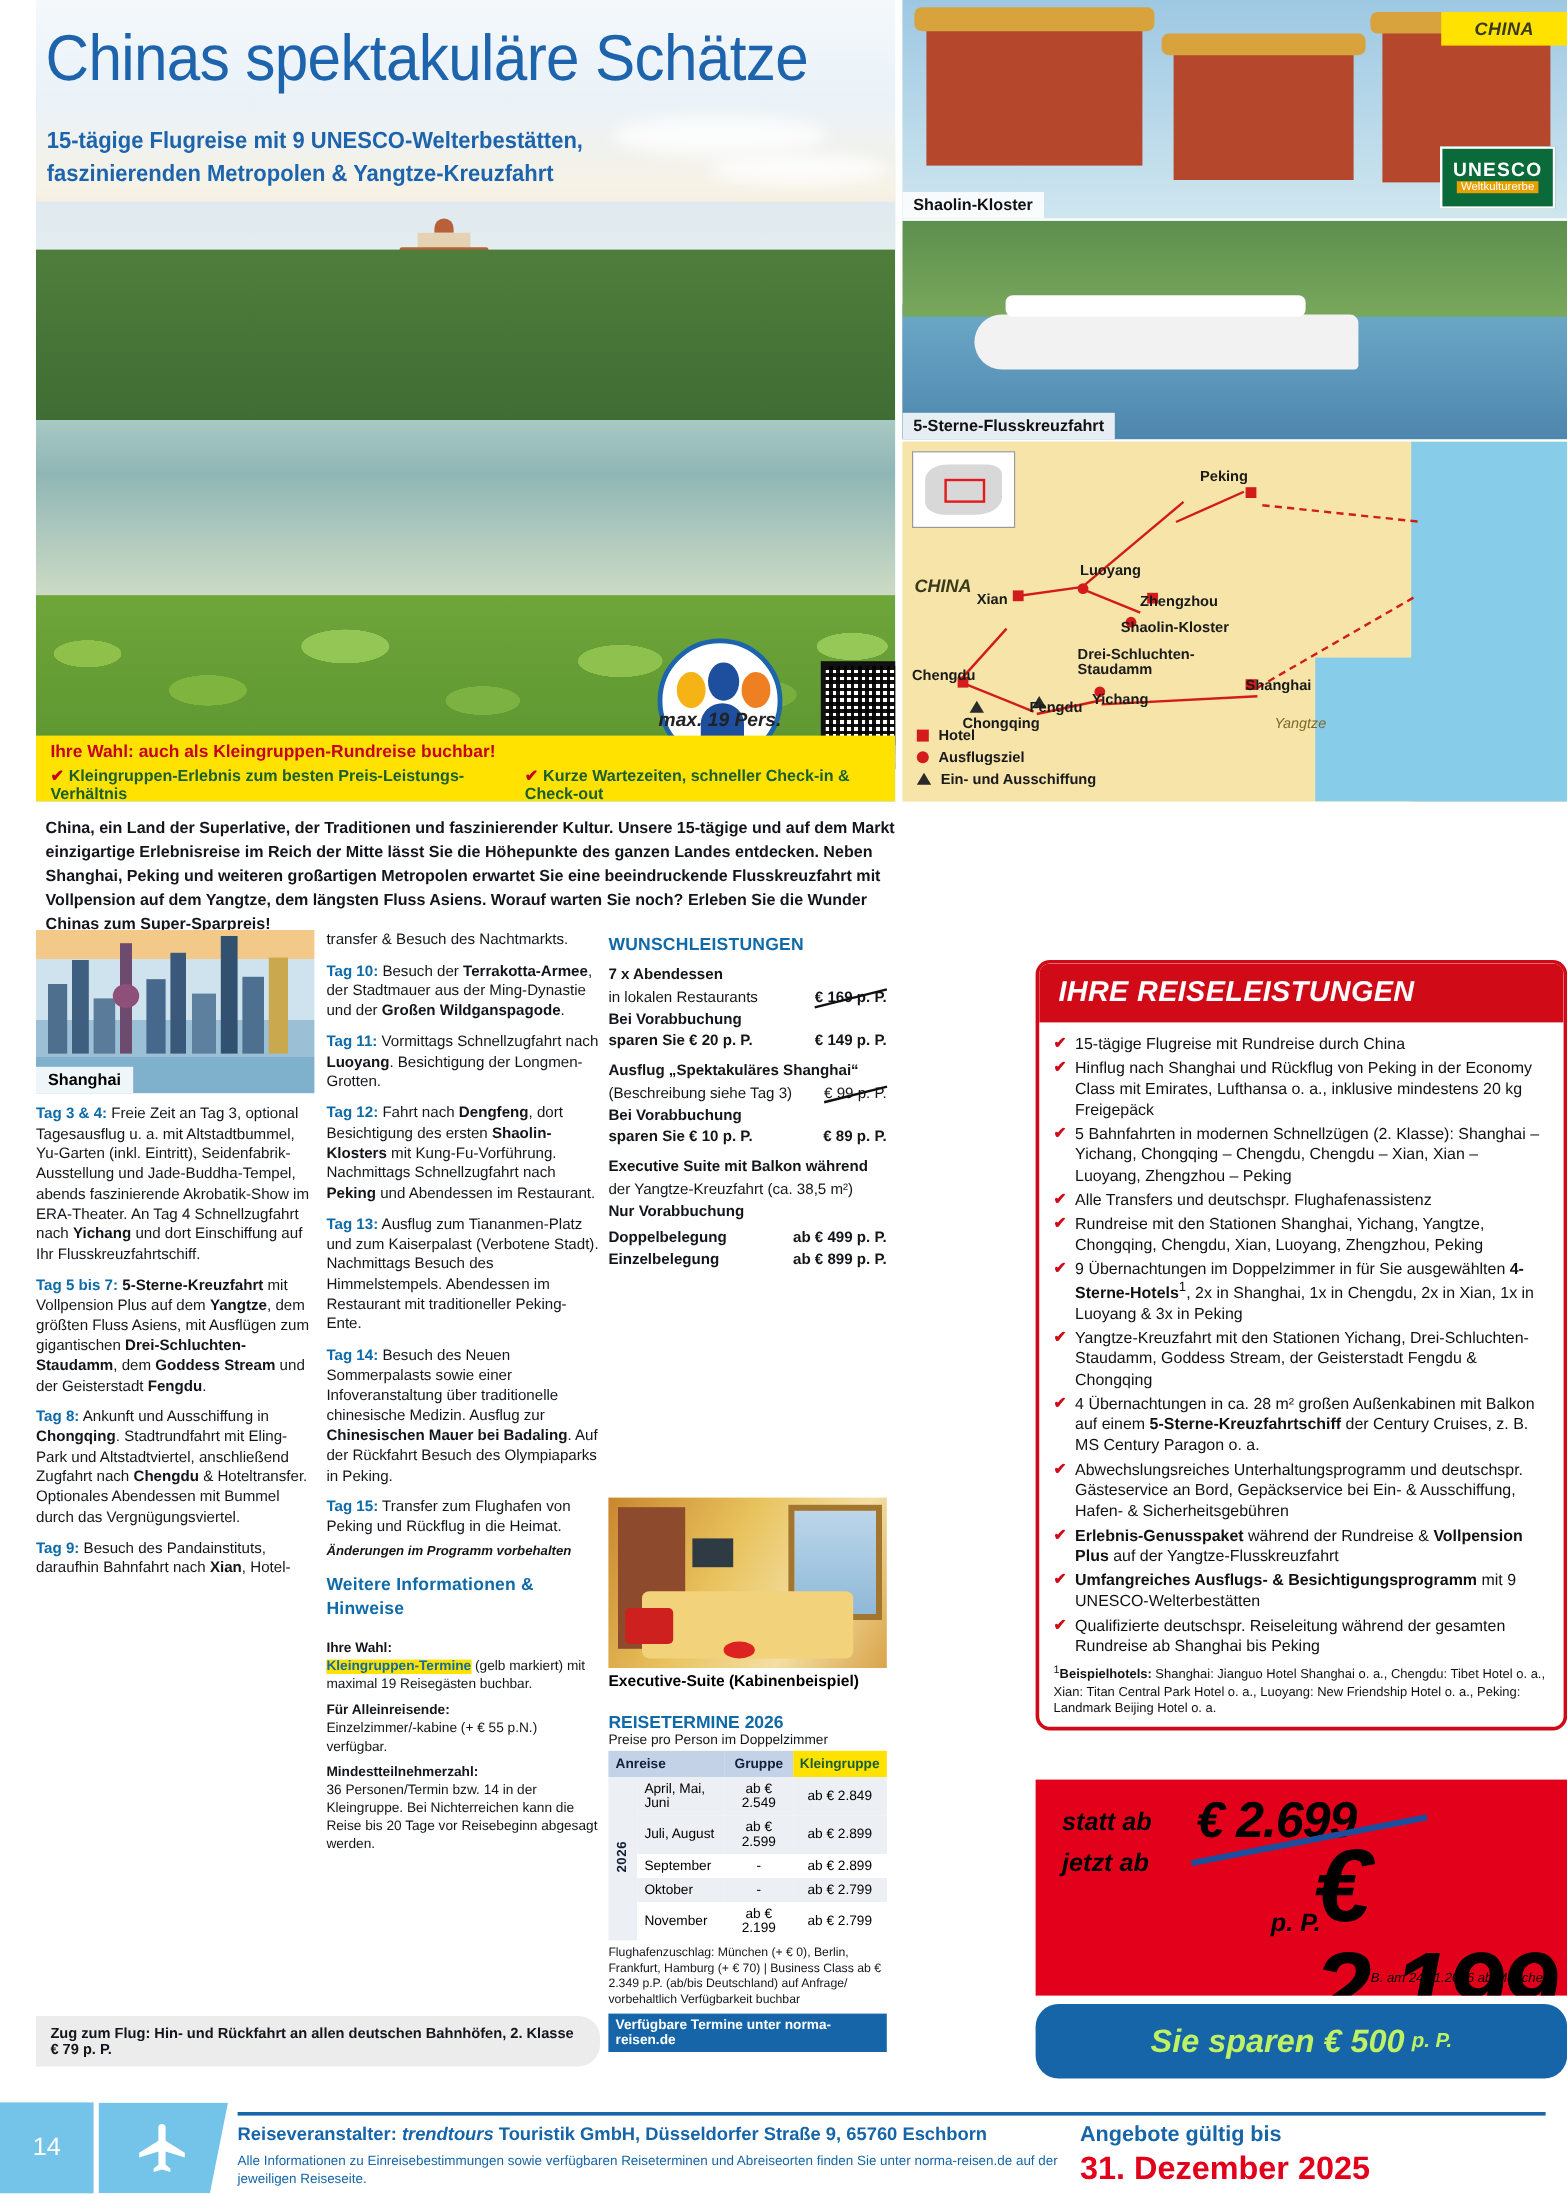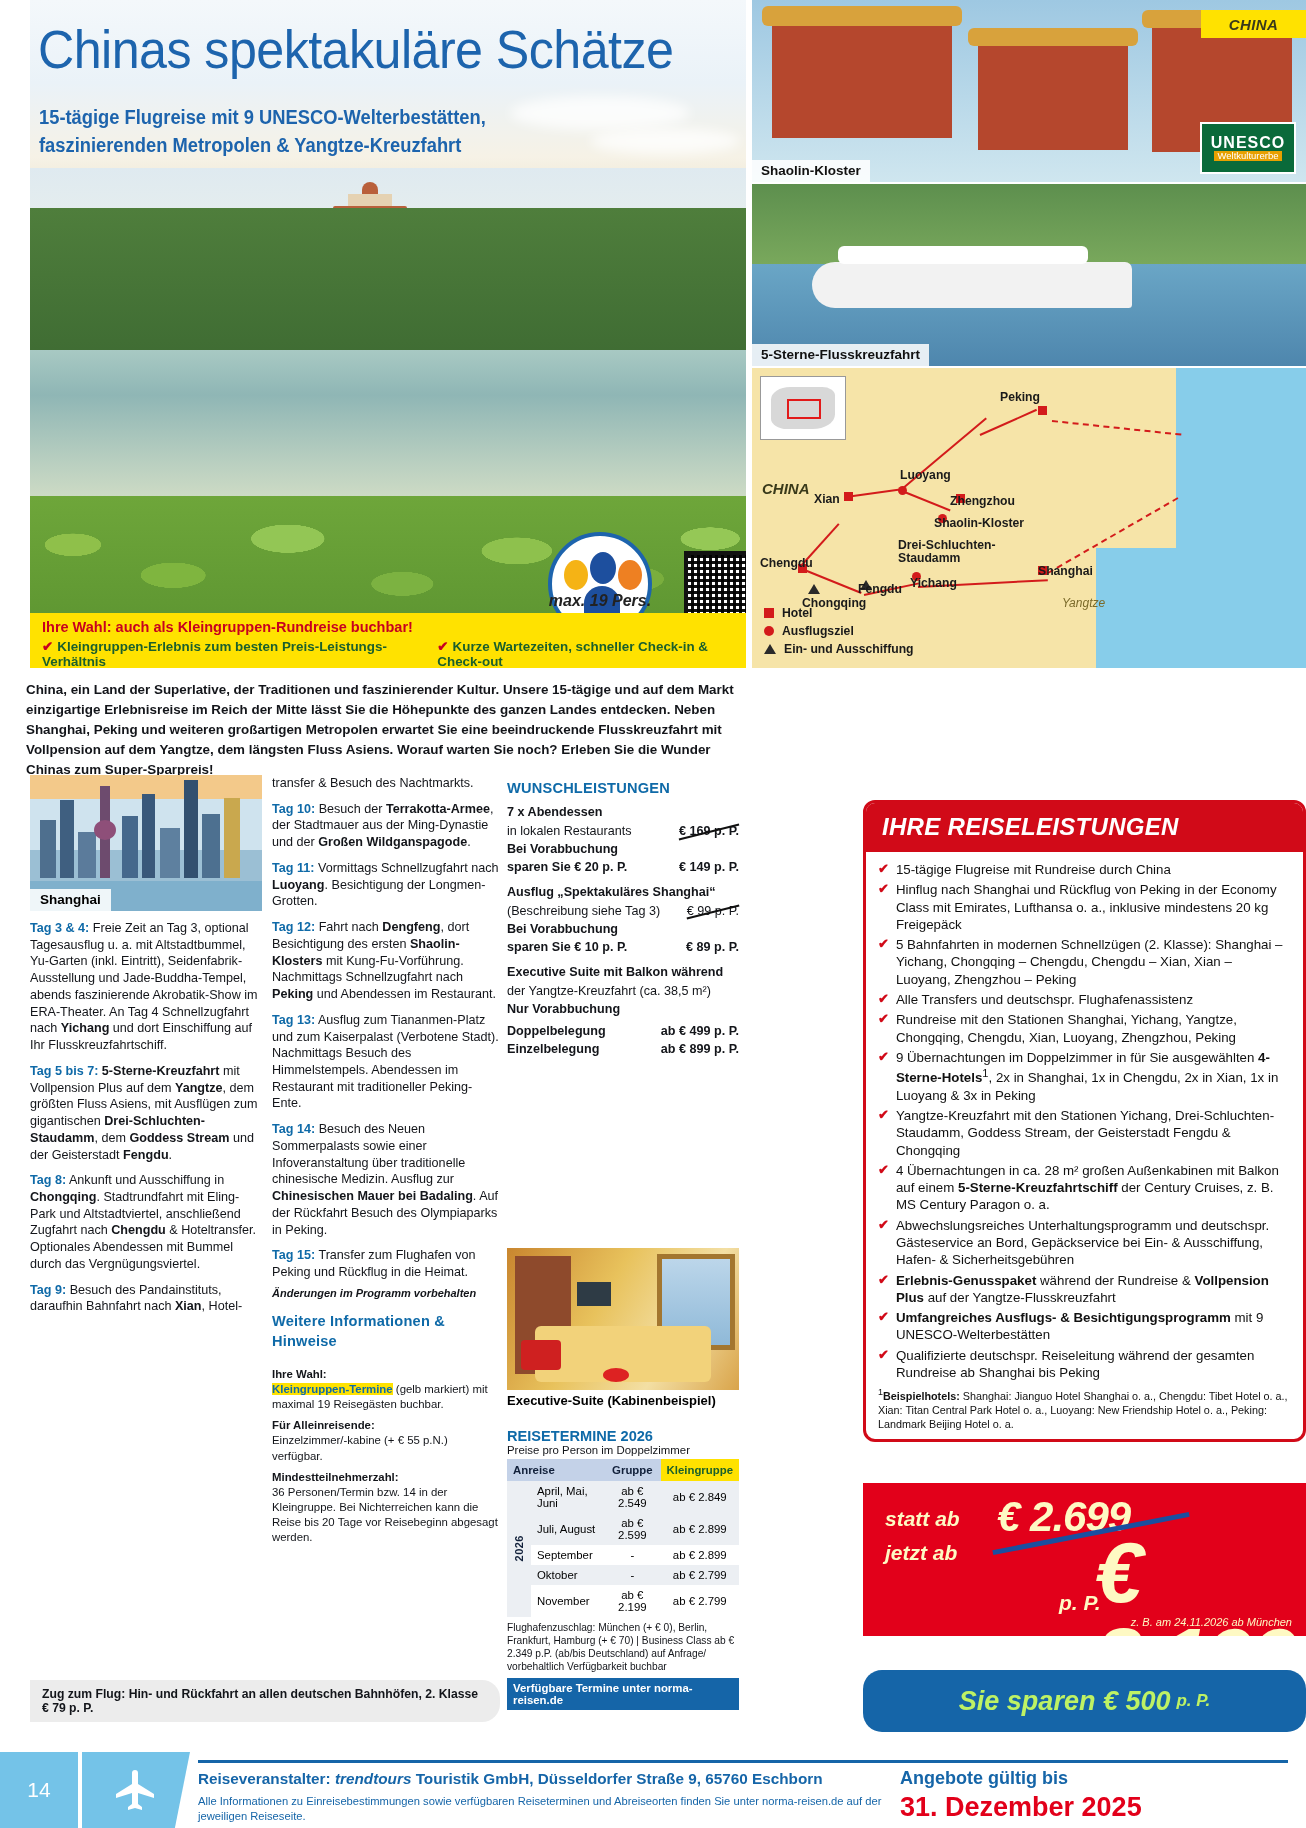--- a/index.html
+++ b/index.html
@@ -117,21 +117,21 @@
   .mline{position:absolute;height:0;border-top:2px dashed #d31b1b;transform-origin:left center;}
   .mline.solid{border-top:2px solid #d31b1b;}
   .legend{position:absolute;left:12px;bottom:10px;font-size:12.2px;font-weight:bold;color:#1a1a1a;}
   .legend div{display:flex;align-items:center;gap:8px;height:18px;}
   .lg-sq{width:10px;height:10px;background:#d31b1b;}
   .lg-ci{width:10px;height:10px;background:#d31b1b;border-radius:50%;}
   .lg-tr{width:0;height:0;border-left:6px solid transparent;border-right:6px solid transparent;border-bottom:10px solid #2a2a2a;}
   .yangtze{position:absolute;font-size:12px;font-style:italic;color:#7a6a2a;}
 
   
-  .intro{position:absolute;left:26px;top:680px;width:710px;font-size:13.4px;line-height:1.5;
+  .intro{position:absolute;left:38px;top:680px;width:710px;font-size:13.4px;line-height:1.5;
      color:#13151a;font-weight:bold;}
 
   
   .col{position:absolute;font-size:12.6px;line-height:1.33;color:#13151a;}
   .col p{margin:0 0 9px 0;}
   .col b{font-weight:bold;}
   .daylbl{color:#0f6aa8;font-weight:bold;}
   .col1{left:30px;top:920px;width:232px;}
   .col2{left:272px;top:775px;width:228px;}
   .col3{left:507px;top:775px;width:232px;}
@@ -171,21 +171,21 @@
      font-size:12.2px;font-weight:bold;padding:7px 12px;color:#13151a;}
 
   
   .svc{position:absolute;left:863px;top:800px;width:443px;border:3px solid #d10a18;border-radius:12px;background:#fff;overflow:hidden;}
   .svc-hd{background:#d10a18;color:#fff;font-size:24px;font-weight:bold;font-style:italic;padding:10px 16px 11px;letter-spacing:.3px;}
   .svc-body{padding:9px 14px 8px 12px;}
   .svc-li{display:flex;gap:7px;font-size:13.3px;line-height:1.30;margin-bottom:3px;color:#111;}
   .svc-li .ck{color:#d10a18;font-weight:bold;flex:0 0 auto;font-size:13px;}
   .svc-note{font-size:10.8px;line-height:1.3;margin-top:6px;color:#111;}
 
-  .price{position:absolute;left:863px;top:1483px;width:443px;height:153px;background:#e2001a;color:#fef9c3;overflow:hidden;}
+  .price{position:absolute;left:863px;top:1483px;width:443px;height:180px;background:#e2001a;color:#000000;overflow:hidden;}
   .p-statt{position:absolute;left:22px;top:24px;font-size:21px;font-style:italic;font-weight:bold;}
   .p-old{position:absolute;left:134px;top:10px;font-size:42px;font-weight:bold;font-style:italic;letter-spacing:-1px;}
   .p-oldline{position:absolute;left:128px;top:48px;width:200px;height:5px;background:#1a4fa0;transform:rotate(-11deg);}
   .p-jetzt{position:absolute;left:22px;top:58px;font-size:21px;font-style:italic;font-weight:bold;}
   .p-pp{position:absolute;left:196px;top:108px;font-size:21px;font-style:italic;font-weight:bold;}
   .p-new{position:absolute;left:232px;top:46px;font-size:86px;font-weight:bold;font-style:italic;line-height:1;letter-spacing:-3px;}
   .p-zb{position:absolute;right:14px;bottom:8px;font-size:11px;font-style:italic;}
   .save{position:absolute;left:863px;top:1670px;width:443px;height:62px;background:#1565a8;color:#bef264;
      display:flex;align-items:center;justify-content:center;font-size:27px;font-weight:bold;font-style:italic;border-radius:19px;}
   .save small{font-size:17px;margin-left:6px;}

